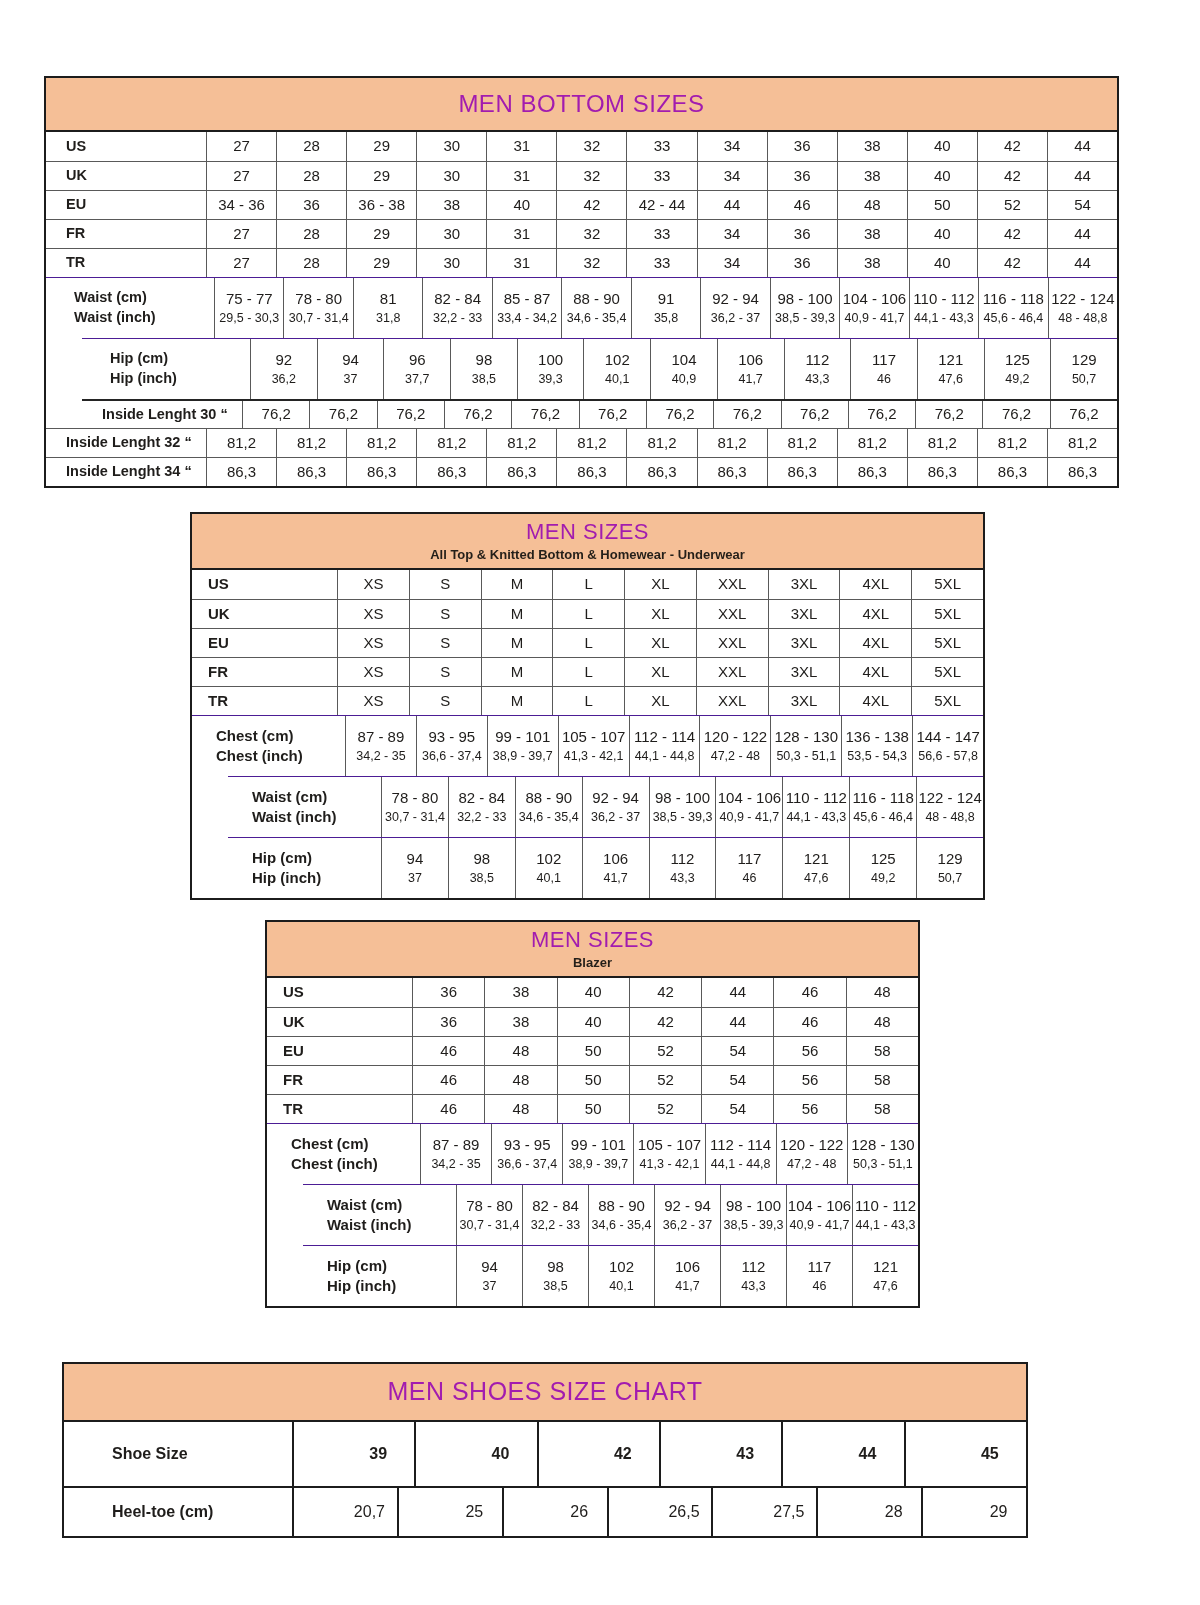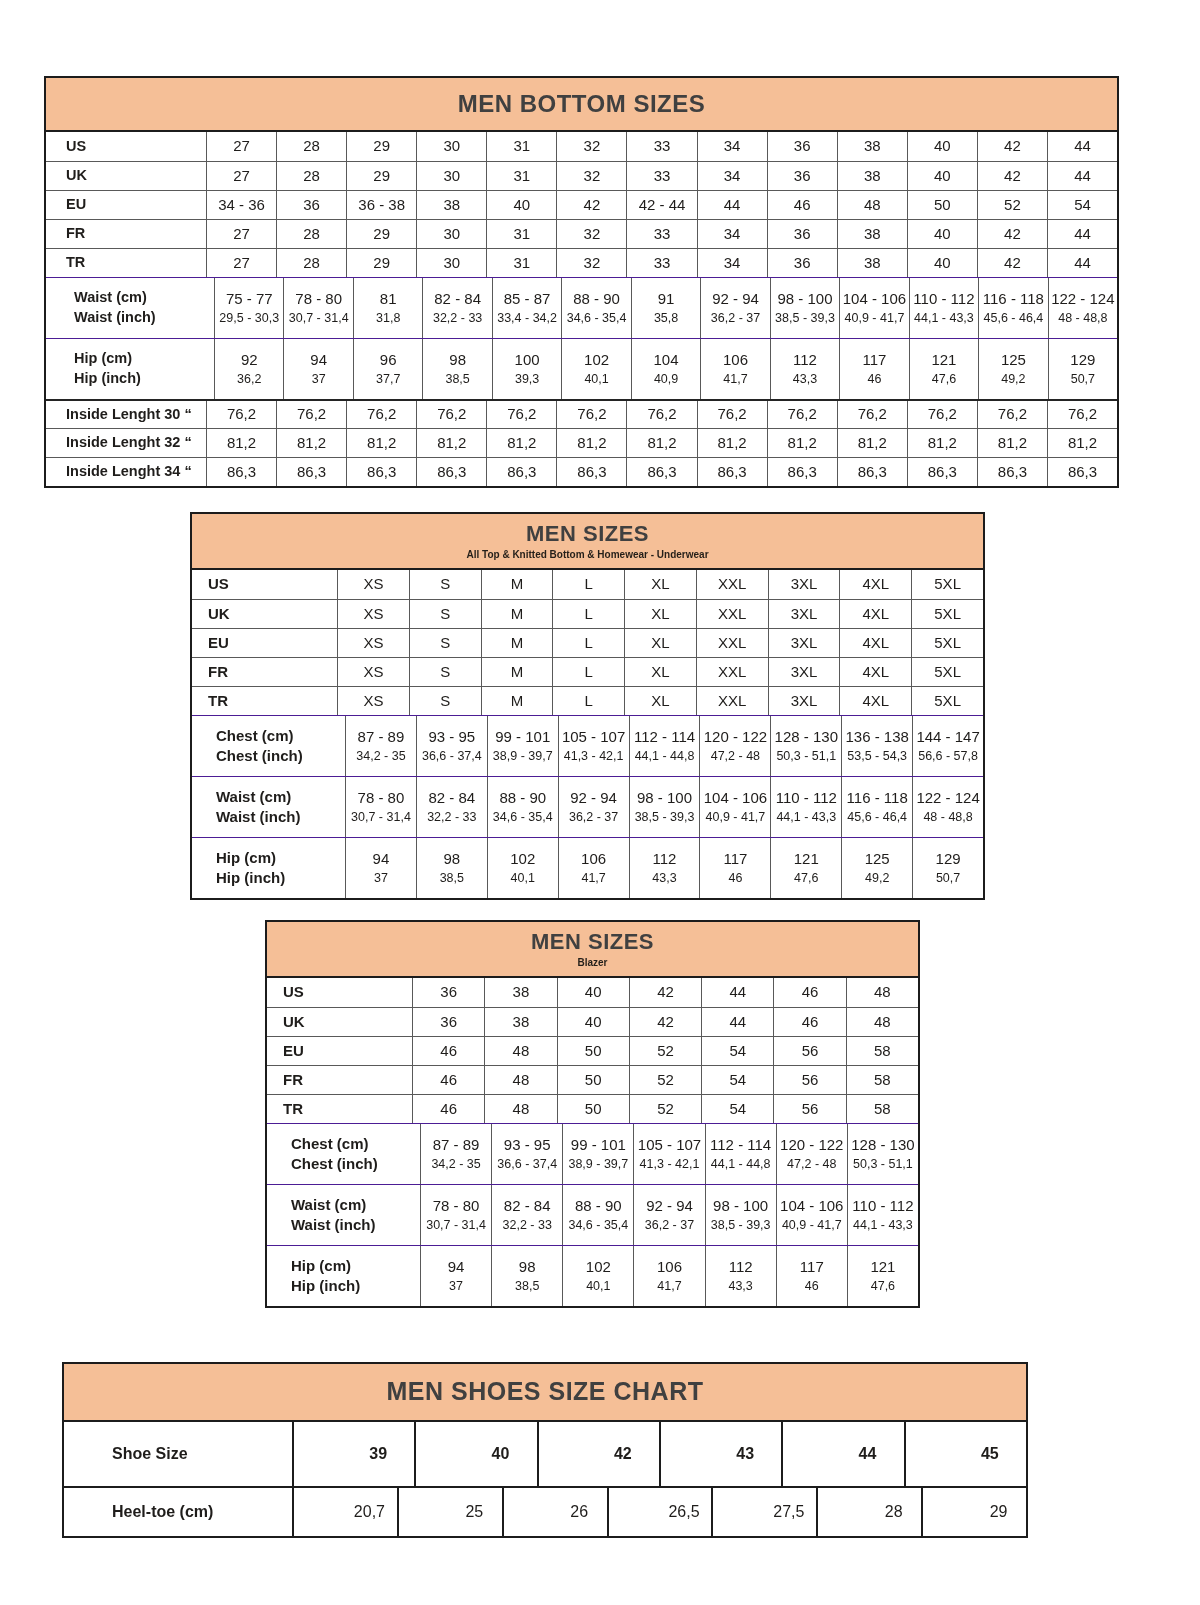--- a/index.html
+++ b/index.html
@@ -8,28 +8,28 @@
     font-family:"Liberation Sans","DejaVu Sans",sans-serif;color:#1f1d1b;
   }
   .size-table{
     position:absolute;box-sizing:border-box;background:#ffffff;
     border:2px solid #1c1c1c;
   }
   .thead{
     background:#f5bf97;display:flex;flex-direction:column;align-items:center;justify-content:center;
     border-bottom:2px solid #1c1c1c;box-sizing:border-box;
   }
-  .title{font-weight:bold;color:#404040;letter-spacing:.5px;line-height:1.1;}
-  .subtitle{font-weight:bold;color:#241f19;font-size:10px;margin-top:2px;}
+  .title{font-weight:normal;color:#a21caf;letter-spacing:.5px;line-height:1.1;}
+  .subtitle{font-weight:bold;color:#241f19;font-size:13px;margin-top:2px;}
   .tbody{display:flex;flex-direction:column;}
   .row{display:flex;align-items:stretch;box-sizing:border-box;}
   .row + .row{border-top:1px solid #595959;}
   .row-single{height:29px;}
   .row-double{height:61px;}
-  .row-double + .row{border-top:2px solid #242424;}
+  .row-double + .row{border-top:2px solid #242424;margin-left:36px;}
   .row + .row-double{border-top:1px solid #4c1d95;padding-left:8px;}
   .cell{
     display:flex;flex-direction:column;align-items:center;justify-content:center;
     box-sizing:border-box;font-size:15px;line-height:1.35;
   }
   .cell + .cell{border-left:1px solid #595959;}
   .label-cell{
     width:var(--labelw);flex:none;align-items:flex-start;padding-left:20px;
     font-weight:bold;font-size:15px;
   }

